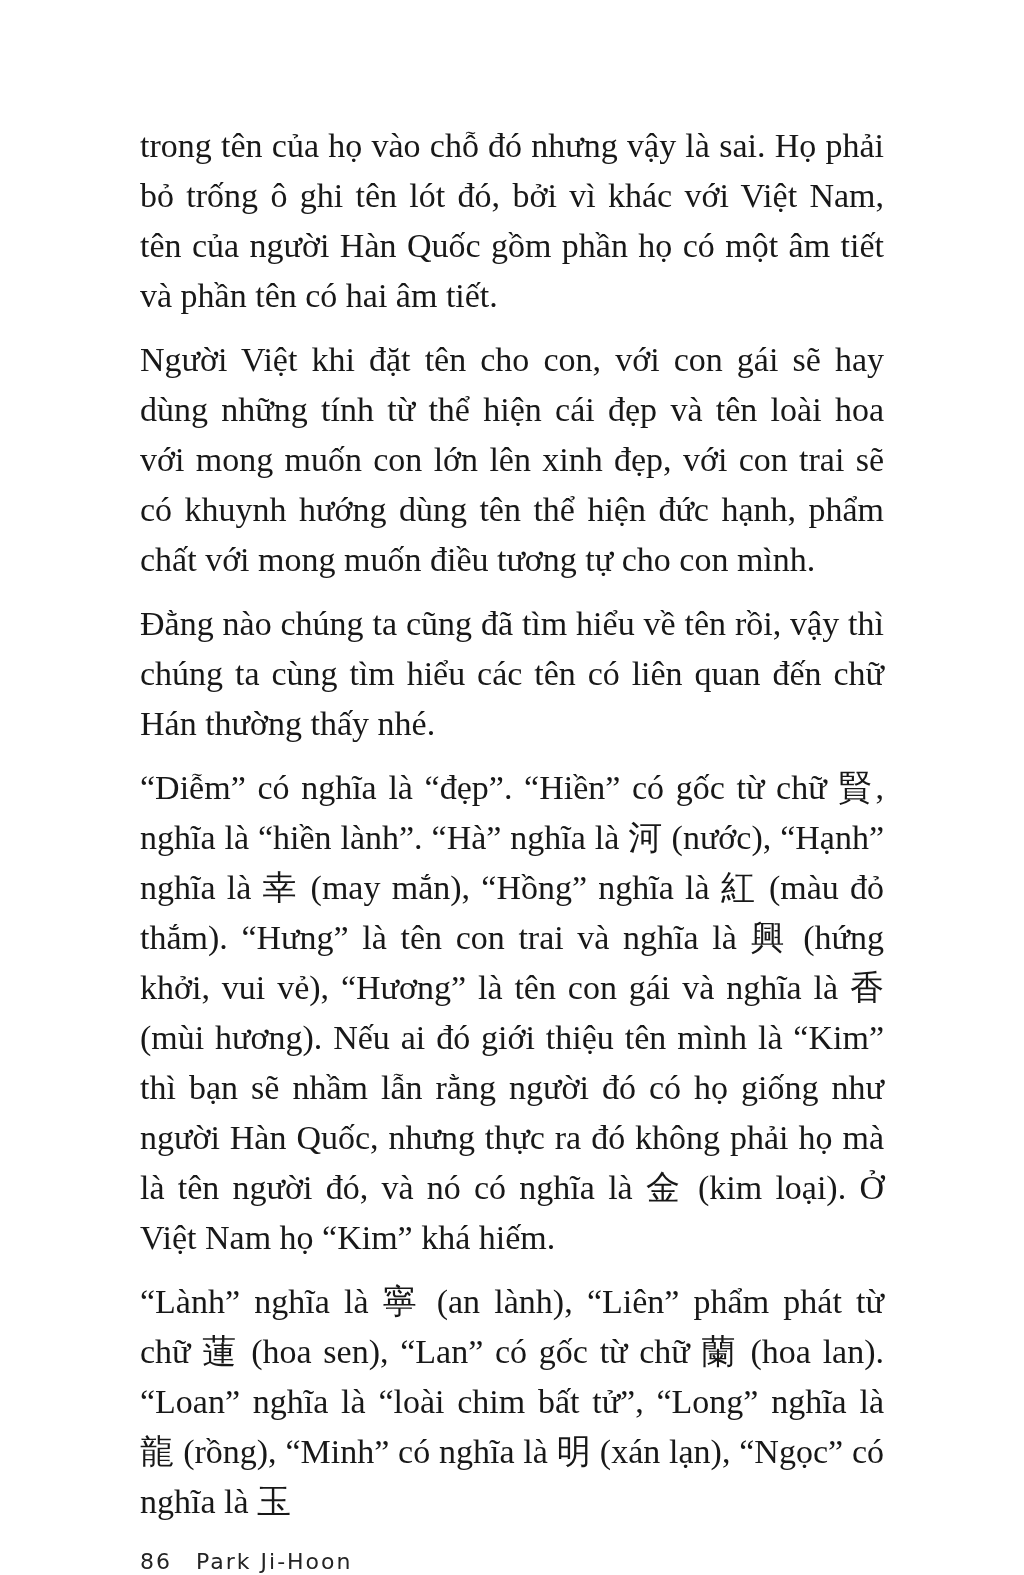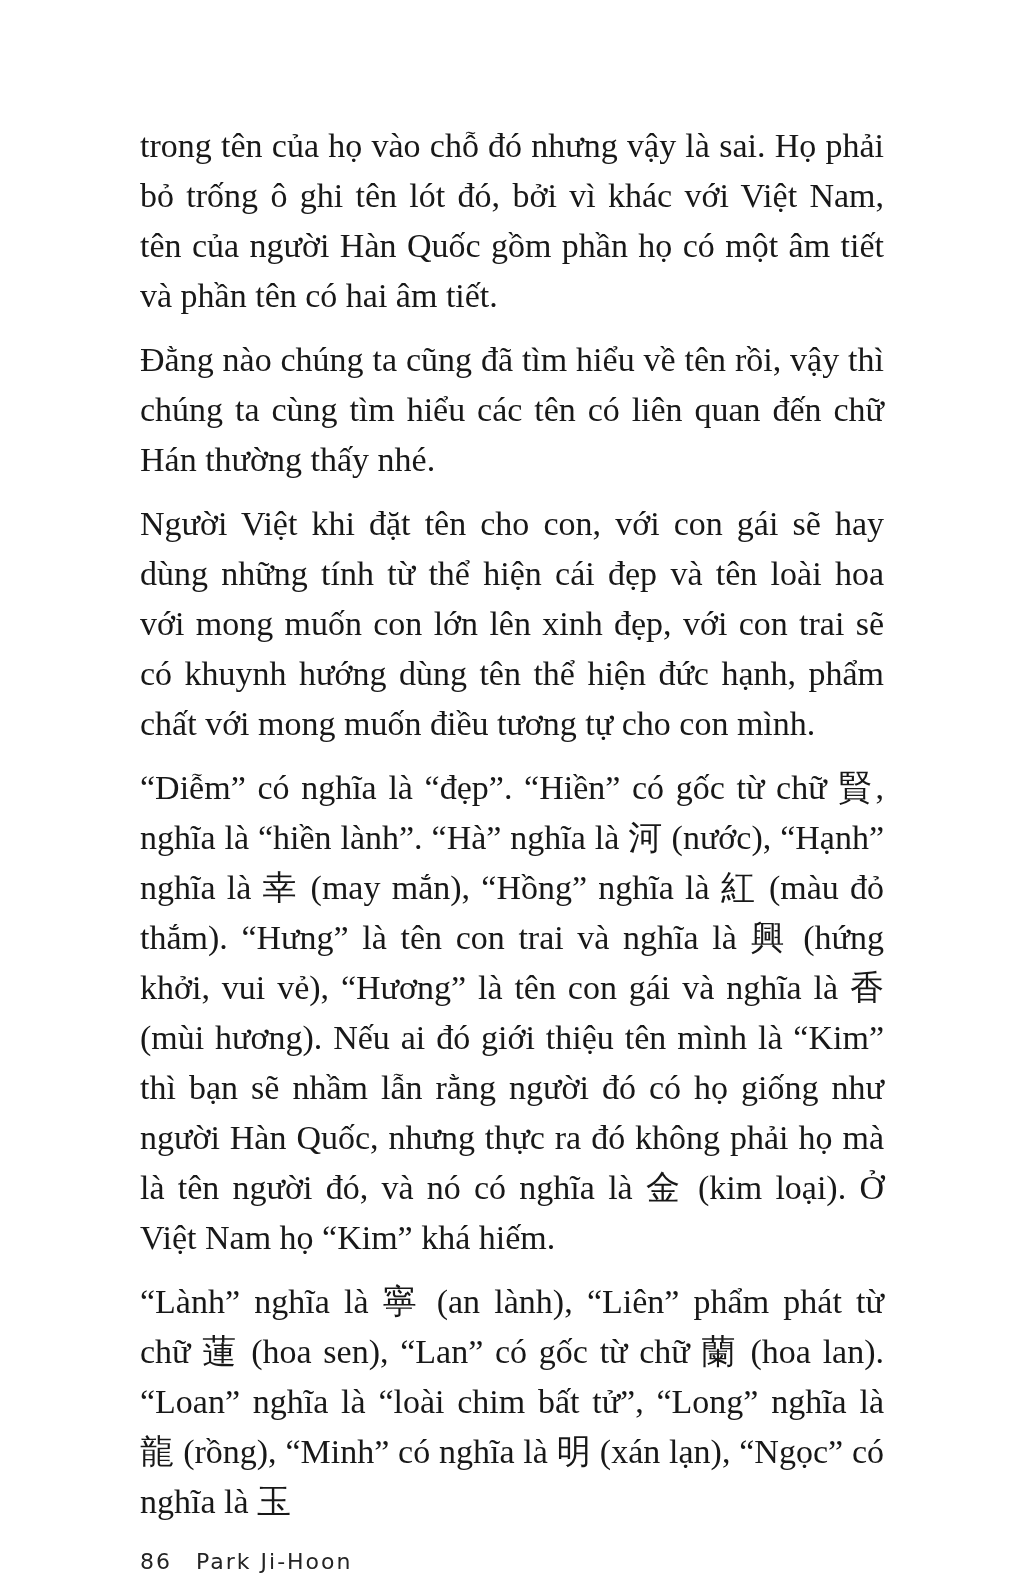--- a/index.html
+++ b/index.html
@@ -45,22 +45,22 @@
   }
   .footer .page-num { margin-right: 24px; }
 </style>
 </head>
 <body>
 
 <div class="page">
 
   <main class="text-block">
     <p>trong tên của họ vào chỗ đó nhưng vậy là sai. Họ phải bỏ trống ô ghi tên lót đó, bởi vì khác với Việt Nam, tên của người Hàn Quốc gồm phần họ có một âm tiết và phần tên có hai âm tiết.</p>
+    <p>Người Việt khi đặt tên cho con, với con gái sẽ hay dùng những tính từ thể hiện cái đẹp và tên loài hoa với mong muốn con lớn lên xinh đẹp, với con trai sẽ có khuynh hướng dùng tên thể hiện đức hạnh, phẩm chất với mong muốn điều tương tự cho con mình.</p>
     <p>Đằng nào chúng ta cũng đã tìm hiểu về tên rồi, vậy thì chúng ta cùng tìm hiểu các tên có liên quan đến chữ Hán thường thấy nhé.</p>
-    <p>Người Việt khi đặt tên cho con, với con gái sẽ hay dùng những tính từ thể hiện cái đẹp và tên loài hoa với mong muốn con lớn lên xinh đẹp, với con trai sẽ có khuynh hướng dùng tên thể hiện đức hạnh, phẩm chất với mong muốn điều tương tự cho con mình.</p>
     <p>“Diễm” có nghĩa là “đẹp”. “Hiền” có gốc từ chữ 賢, nghĩa là “hiền lành”. “Hà” nghĩa là 河 (nước), “Hạnh” nghĩa là 幸 (may mắn), “Hồng” nghĩa là 紅 (màu đỏ thắm). “Hưng” là tên con trai và nghĩa là 興 (hứng khởi, vui vẻ), “Hương” là tên con gái và nghĩa là 香 (mùi hương). Nếu ai đó giới thiệu tên mình là “Kim” thì bạn sẽ nhầm lẫn rằng người đó có họ giống như người Hàn Quốc, nhưng thực ra đó không phải họ mà là tên người đó, và nó có nghĩa là 金 (kim loại). Ở Việt Nam họ “Kim” khá hiếm.</p>
     <p>“Lành” nghĩa là 寧 (an lành), “Liên” phẩm phát từ chữ 蓮 (hoa sen), “Lan” có gốc từ chữ 蘭 (hoa lan). “Loan” nghĩa là “loài chim bất tử”, “Long” nghĩa là 龍 (rồng), “Minh” có nghĩa là 明 (xán lạn), “Ngọc” có nghĩa là 玉</p>
   </main>
 
   <footer class="footer">
     <span class="page-num">86</span><span>Park Ji-Hoon</span>
   </footer>
 
 </div>
 

